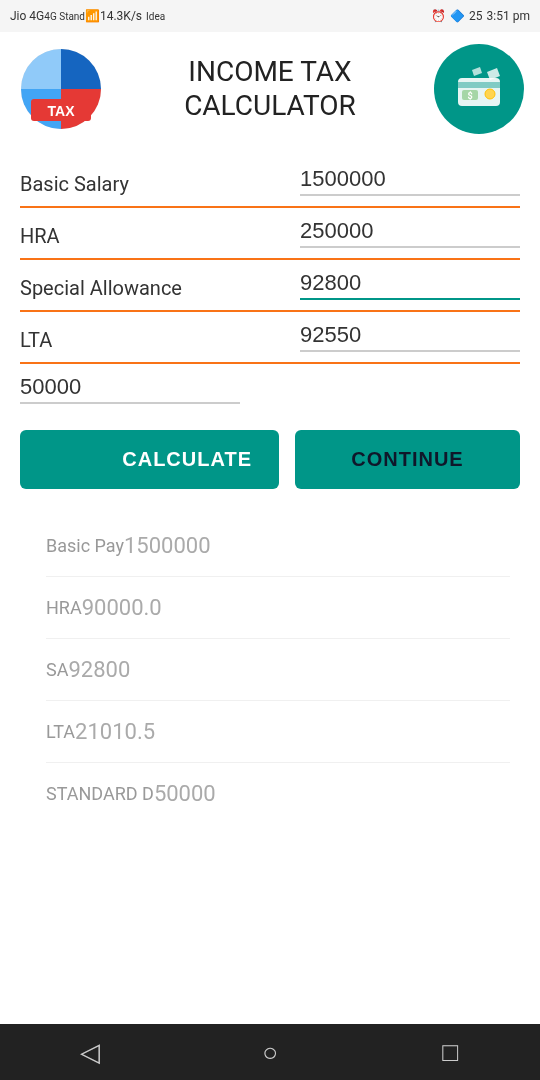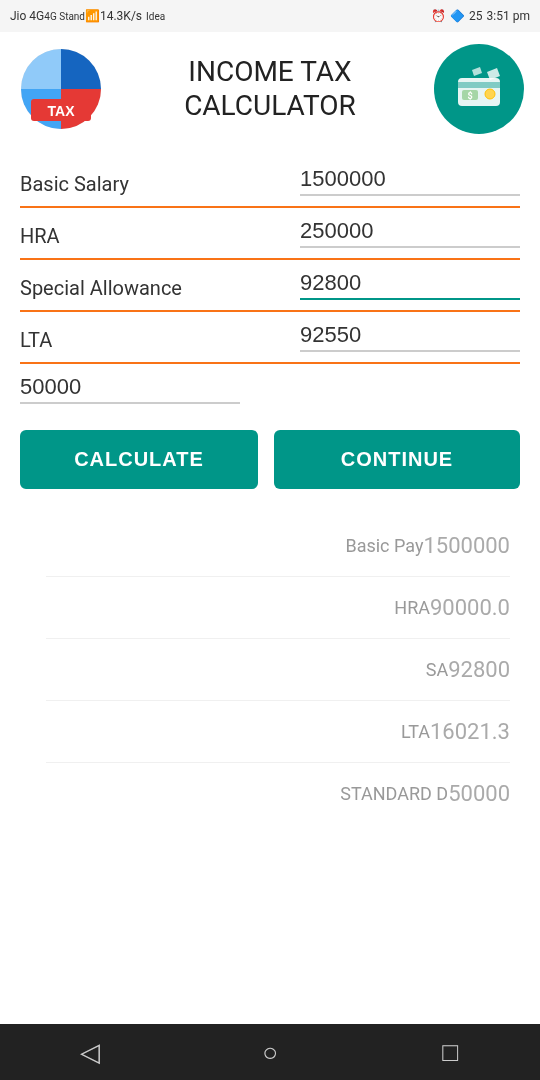--- a/index.html
+++ b/index.html
@@ -98,45 +98,46 @@
     }
     .btn-calculate {
       flex: 1;
       background: #009688;
       color: #fff;
       border: none;
       border-radius: 6px;
       font-size: 20px;
       font-weight: bold;
       letter-spacing: 1px;
-      padding: 18px 6px;
+      padding: 18px 27px;
       cursor: pointer;
       text-transform: uppercase;
+      text-align: right;
     }
     .btn-continue {
       flex: 1;
       background: #009688;
-      color: #ffffff;
+      color: #0f172a;
       border: none;
       border-radius: 6px;
       font-size: 20px;
       font-weight: bold;
       letter-spacing: 1px;
       padding: 18px 10px;
       cursor: pointer;
       text-transform: uppercase;
     }
 
     
     .results-section {
       padding: 10px 30px;
     }
     .result-row {
       display: flex;
-      justify-content: flex-end;
+      justify-content: flex-start;
       align-items: center;
       padding: 18px 0;
       border-bottom: 1px solid #f0f0f0;
       margin-left: 16px;
     }
     .result-row:last-child { border-bottom: none; }
     .result-label {
       font-size: 18px;
       color: #999;
     }
@@ -276,21 +277,21 @@
   <div class="result-row">
     <span class="result-label">HRA</span>
     <span class="result-value">90000.0</span>
   </div>
   <div class="result-row">
     <span class="result-label">SA</span>
     <span class="result-value">92800</span>
   </div>
   <div class="result-row">
     <span class="result-label">LTA</span>
-    <span class="result-value">16021.3</span>
+    <span class="result-value">21010.5</span>
   </div>
   <div class="result-row">
     <span class="result-label">STANDARD D</span>
     <span class="result-value">50000</span>
   </div>
 </div>
 
 <div class="bottom-nav">
   <div class="nav-icon">◁</div>
   <div class="nav-icon">○</div>

